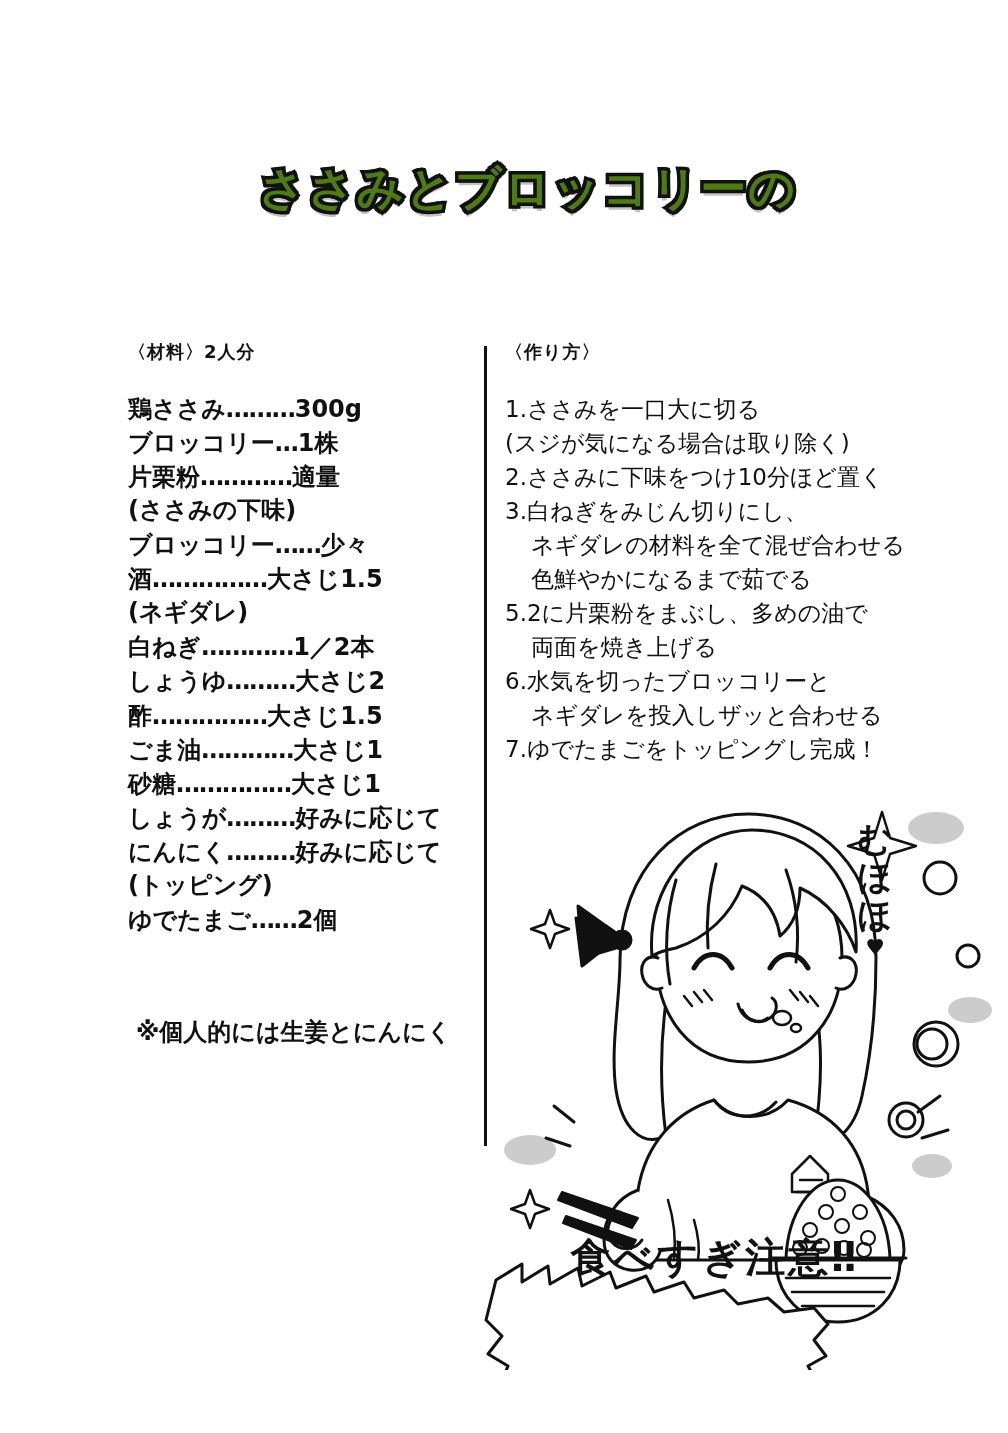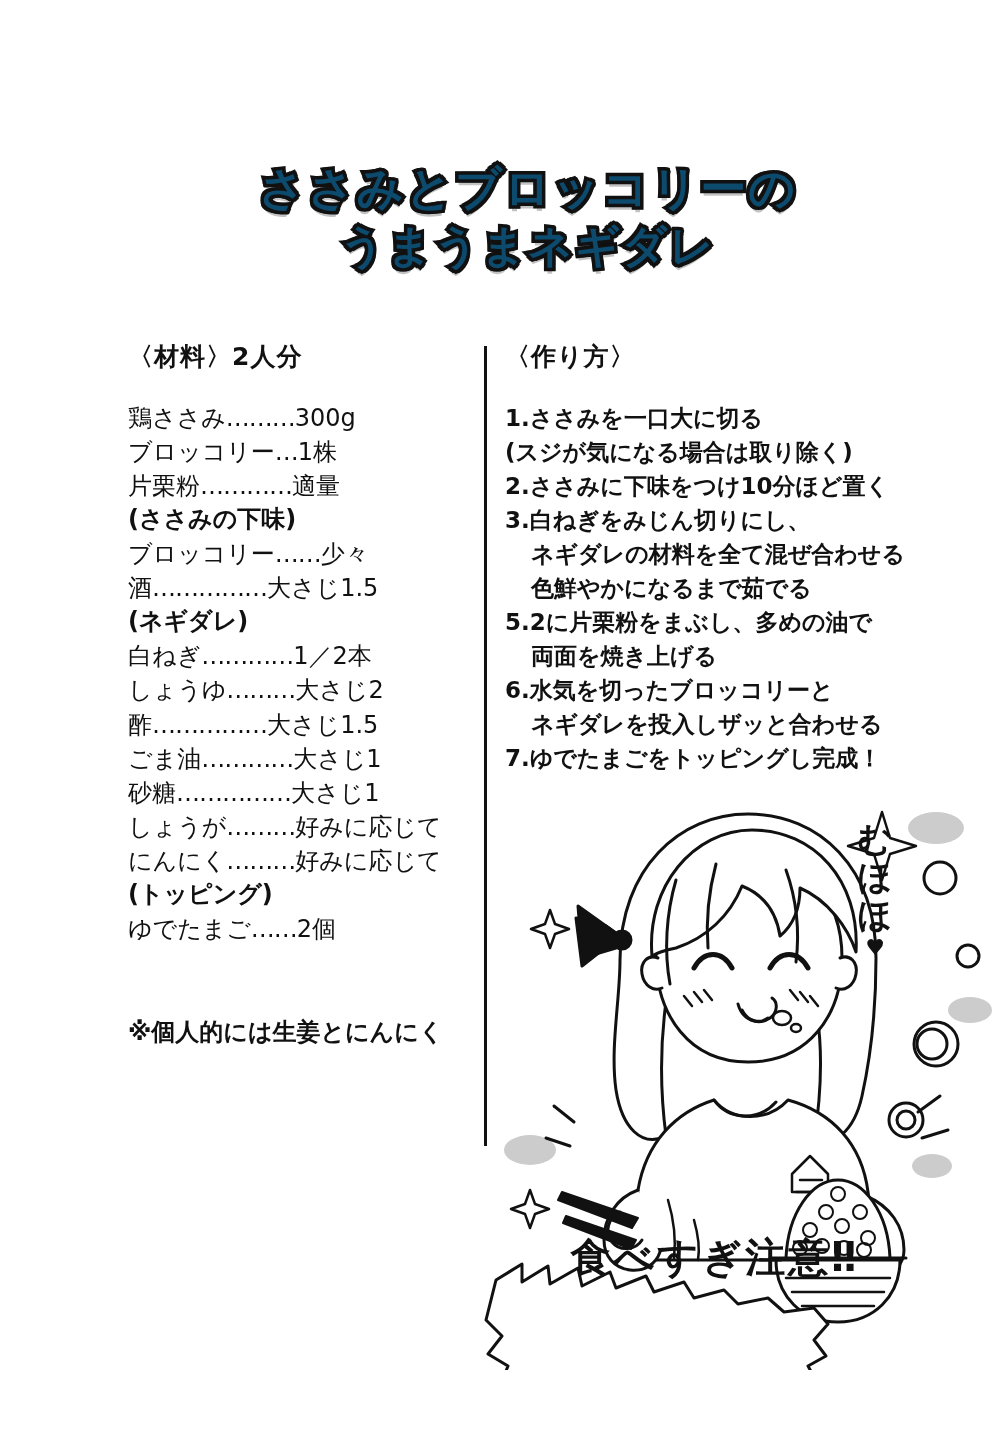--- a/index.html
+++ b/index.html
@@ -23,21 +23,21 @@
     left: 0;
     width: 1008px;
     text-align: center;
   }
   .title-line {
     font-family: "DejaVu Sans", "Liberation Sans", sans-serif;
     font-weight: bold;
     font-size: 46px;
     letter-spacing: 2px;
     line-height: 1.25;
-    color: #0c4a6e;
+    color: #4d7c0f;
     -webkit-text-stroke: 7px #111111;
     paint-order: stroke fill;
     text-shadow:
        3px 3px 0 #111, -3px 3px 0 #111, 3px -3px 0 #111, -3px -3px 0 #111,
        0 6px 0 rgba(17,17,17,0.25);
     margin-left: 48px;
   }
   .title-line.second {
     font-size: 44px;
   }
@@ -65,60 +65,60 @@
   .divider {
     position: absolute;
     left: 484px;
     top: 6px;
     width: 3px;
     height: 800px;
     background: #111111;
   }
 
   .head {
-    font-size: 25px;
+    font-size: 18px;
     font-weight: bold;
     letter-spacing: 1px;
     margin-bottom: 28px;
     white-space: nowrap;
   }
   .sub-head {
     font-size: 24px;
     font-weight: bold;
     white-space: nowrap;
     margin-bottom: 2px;
   }
   .ing-row {
     font-size: 24px;
-    font-weight: normal;
+    font-weight: bold;
     white-space: nowrap;
     line-height: 1.42;
     display: flex;
     align-items: baseline;
   }
   .ing-name { }
   .ing-dots {
     flex: 0 0 auto;
     letter-spacing: -1px;
   }
   .ing-amt { }
 
   .step {
     font-size: 23px;
-    font-weight: bold;
+    font-weight: normal;
     line-height: 1.48;
     white-space: nowrap;
   }
   .step.indent {
     padding-left: 26px;
   }
 
   .note {
     position: absolute;
-    left: 128px;
+    left: 136px;
     top: 1015px;
     font-size: 24px;
     font-weight: bold;
     line-height: 1.42;
     white-space: nowrap;
   }
   .note .l2 { padding-left: 30px; }
 
   
   .art {
@@ -152,21 +152,20 @@
     font-size: 40px;
     font-weight: bold;
     letter-spacing: 3px;
   }
 </style>
 </head>
 <body>
 
 <div class="title-block">
   <div class="title-line">ささみとブロッコリーの</div>
-  <div class="title-line second">うまうまネギダレ</div>
 </div>
 
 <div class="columns">
 
   <div class="divider"></div>
 
   <div class="col-left">
     <div class="head">〈材料〉2人分</div>
 
     <div>

